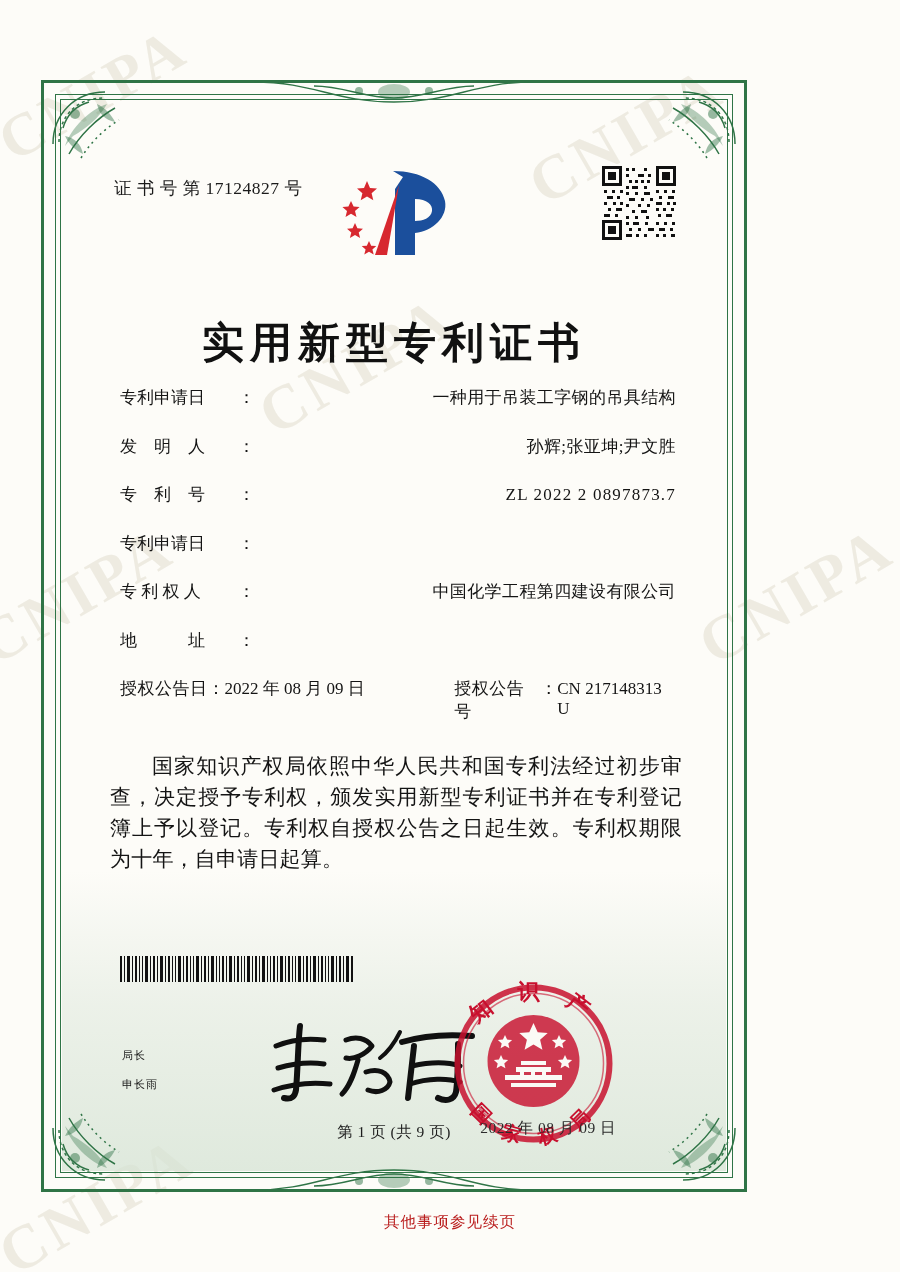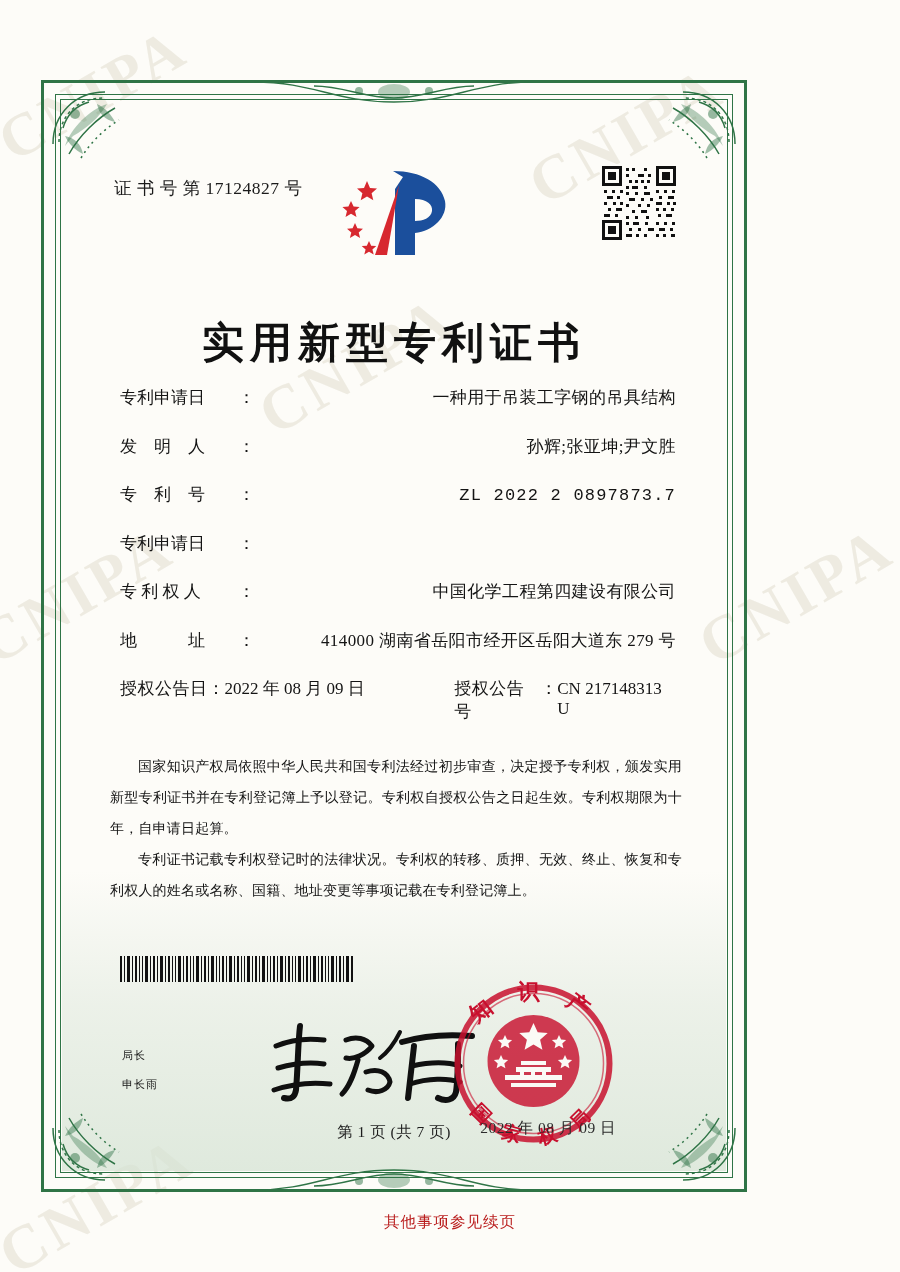--- a/index.html
+++ b/index.html
@@ -164,35 +164,35 @@
   }
   .field .lbl {
     width: 118px;
     flex: 0 0 118px;
     display: flex;
     justify-content: space-between;
     letter-spacing: 0;
   }
   .field .colon { margin: 0 2px 0 0; }
   .field .val { flex: 1; letter-spacing: .4px; text-align: right; }
-  .field .val.mono { font-family: Liberation Mono, monospace; letter-spacing: 1.2px; }
+  .field .val.mono { font-family: Liberation Serif, serif; letter-spacing: 1.2px; }
 
   .row-two {
     display: flex;
     align-items: baseline;
     font-size: 17px;
     color: #141414;
     margin-bottom: 22px;
   }
   .row-two .seg1 { width: 340px; display: flex; align-items: flex-end; }
   .row-two .seg2 { display: flex; align-items: baseline; font-family: Liberation Serif, serif; }
   .row-two .lbl2 { letter-spacing: .5px; }
 
   .para {
-    font-size: 14px;
+    font-size: 21px;
     line-height: 31px;
     color: #141414;
     text-align: justify;
     text-indent: 2em;
     margin: 0;
     letter-spacing: .2px;
   }
   .paras {
     position: absolute;
     left: 48px;
@@ -480,40 +480,38 @@
         <span class="colon">：</span>
       </div>
       <div class="field">
         <span class="lbl">专 利 权 人</span>
         <span class="colon">：</span>
         <span class="val">中国化学工程第四建设有限公司</span>
       </div>
       <div class="field">
         <span class="lbl">地　　　址</span>
         <span class="colon">：</span>
-        <span class="val">414000 湖南省岳阳市经开区岳阳大道东 279 号</span>
       </div>
 
       <div class="row-two">
         <span class="seg1">
           <span class="lbl2">授权公告日</span>
           <span class="colon">：</span>
           <span>2022 年 08 月 09 日</span>
         </span>
         <span class="seg2">
           <span class="lbl2">授权公告号</span>
           <span class="colon">：</span>
           <span>CN 217148313 U</span>
         </span>
       </div>
     </div>
 
     <div class="paras">
       <p class="para">国家知识产权局依照中华人民共和国专利法经过初步审查，决定授予专利权，颁发实用新型专利证书并在专利登记簿上予以登记。专利权自授权公告之日起生效。专利权期限为十年，自申请日起算。</p>
-      <p class="para">专利证书记载专利权登记时的法律状况。专利权的转移、质押、无效、终止、恢复和专利权人的姓名或名称、国籍、地址变更等事项记载在专利登记簿上。</p>
     </div>
 
     <div class="barcode">
       <svg viewBox="0 0 236 26" width="236" height="26" shape-rendering="crispEdges">
         <g fill="#111">
           <rect x="0" y="0" width="2" height="26"></rect>
             <rect x="4" y="0" width="1" height="26"></rect>
           <rect x="7" y="0" width="3" height="26"></rect>
             <rect x="12" y="0" width="1" height="26"></rect>
           <rect x="15" y="0" width="2" height="26"></rect>
@@ -632,17 +630,17 @@
           <textPath href="#arcTop" startOffset="50%" text-anchor="middle">知 识 产</textPath>
         </text>
         <text font-family="'Liberation Serif', serif" font-size="19" font-weight="bold" fill="#c8102e" letter-spacing="8">
           <textPath href="#arcBottom" startOffset="50%" text-anchor="middle">国 家        权 局</textPath>
         </text>
       </svg>
     </div>
 
     <div class="seal-date">2022 年 08 月 09 日</div>
 
-    <div class="page-no">第 1 页 (共 7 页)</div>
+    <div class="page-no">第 1 页 (共 9 页)</div>
   </div>
 </div>
 
 <div class="footnote">其他事项参见续页</div>
 
 </body></html>

